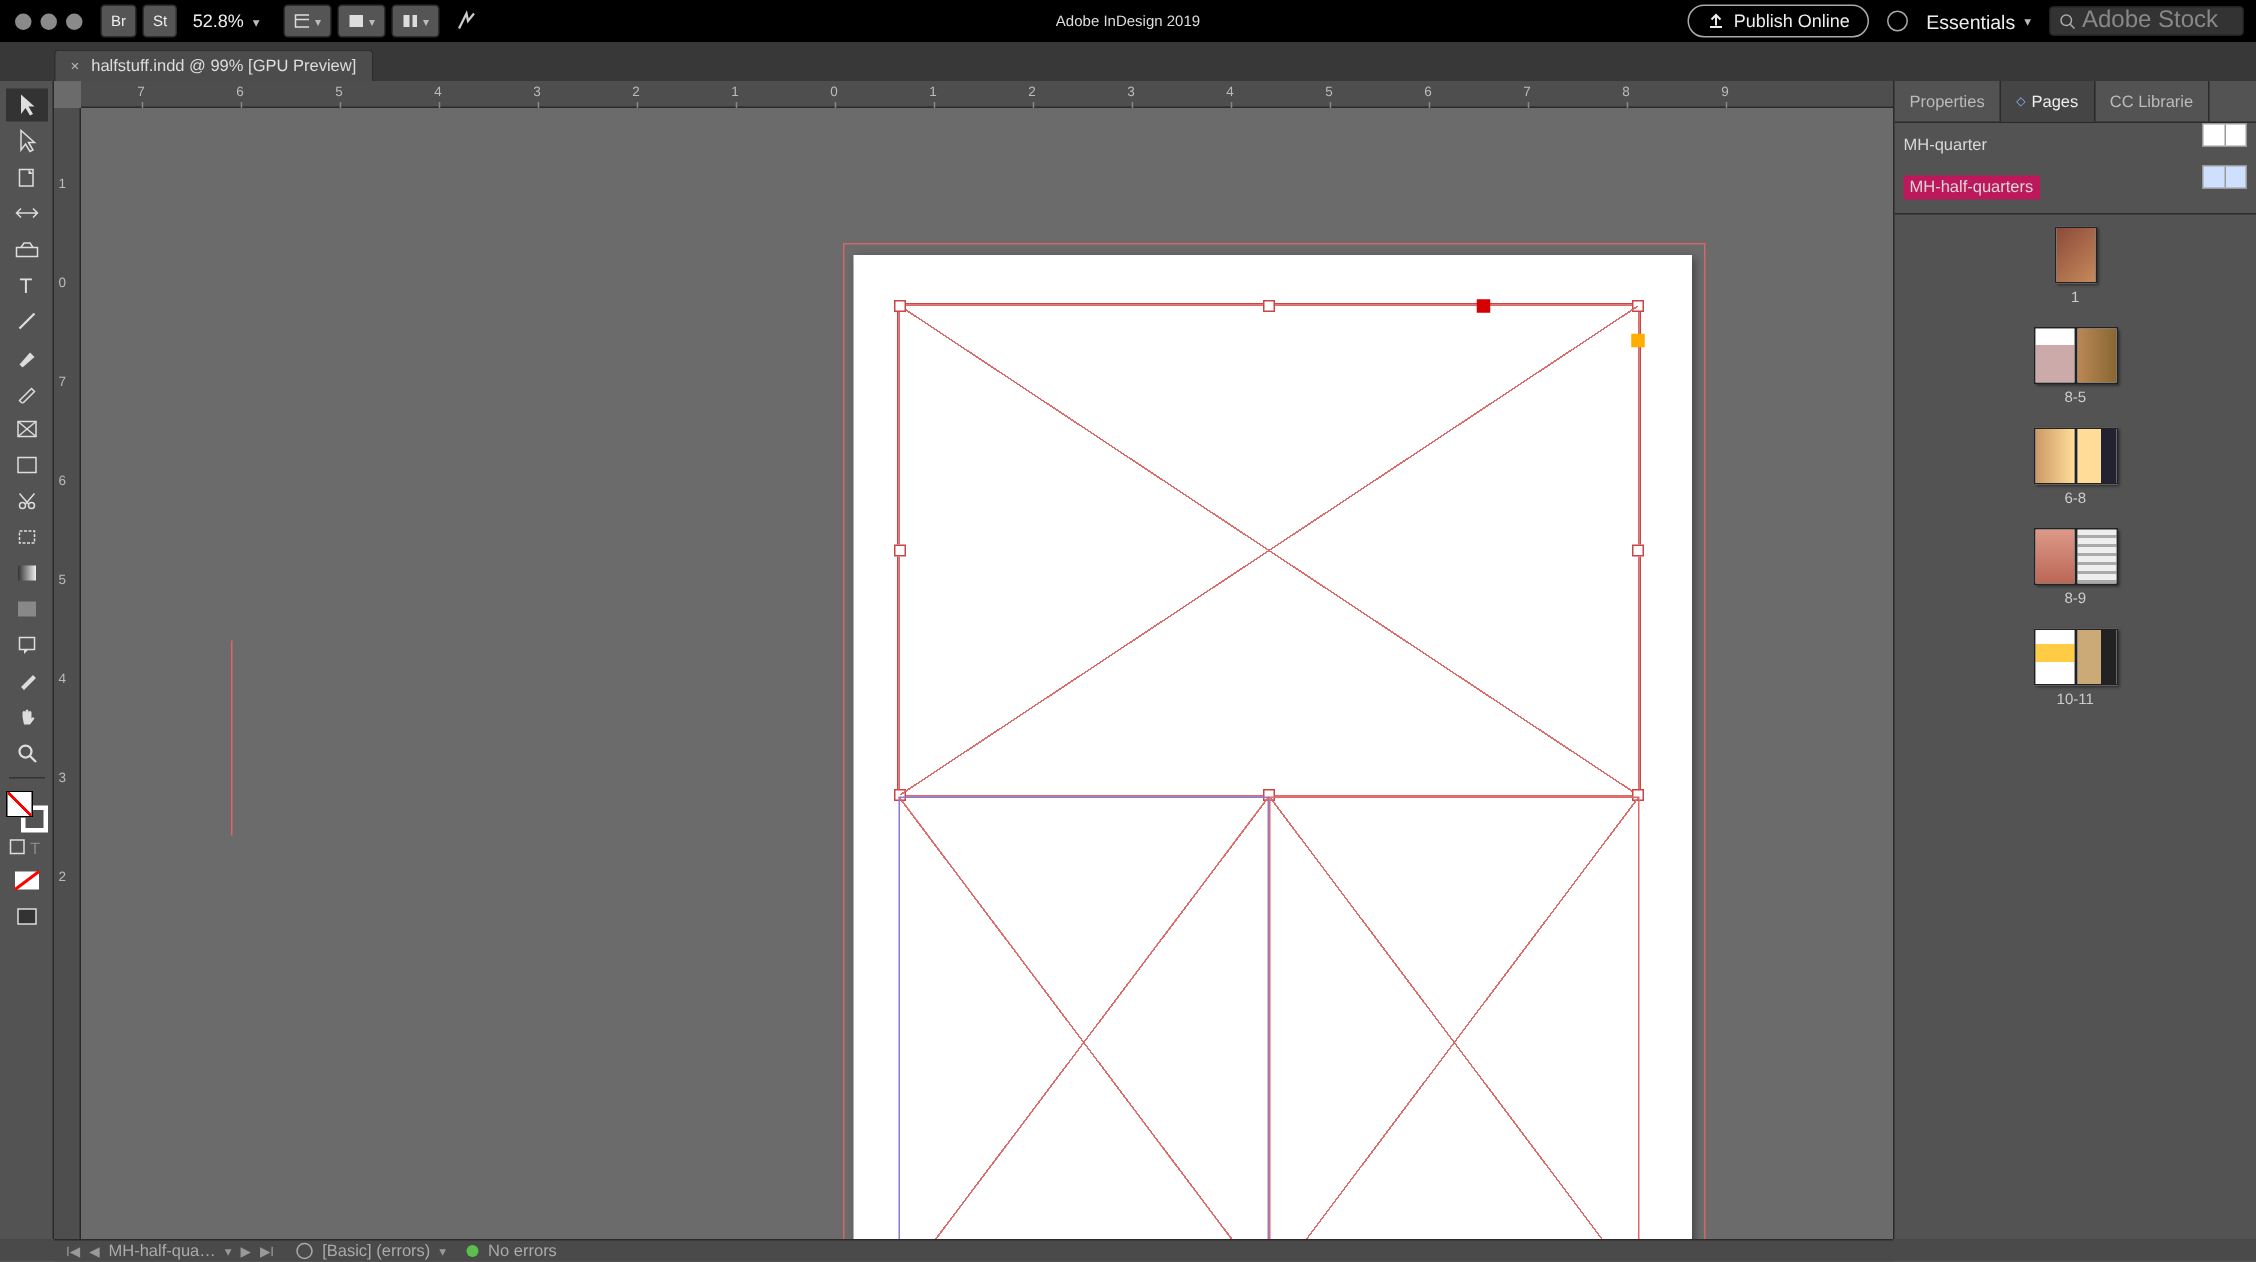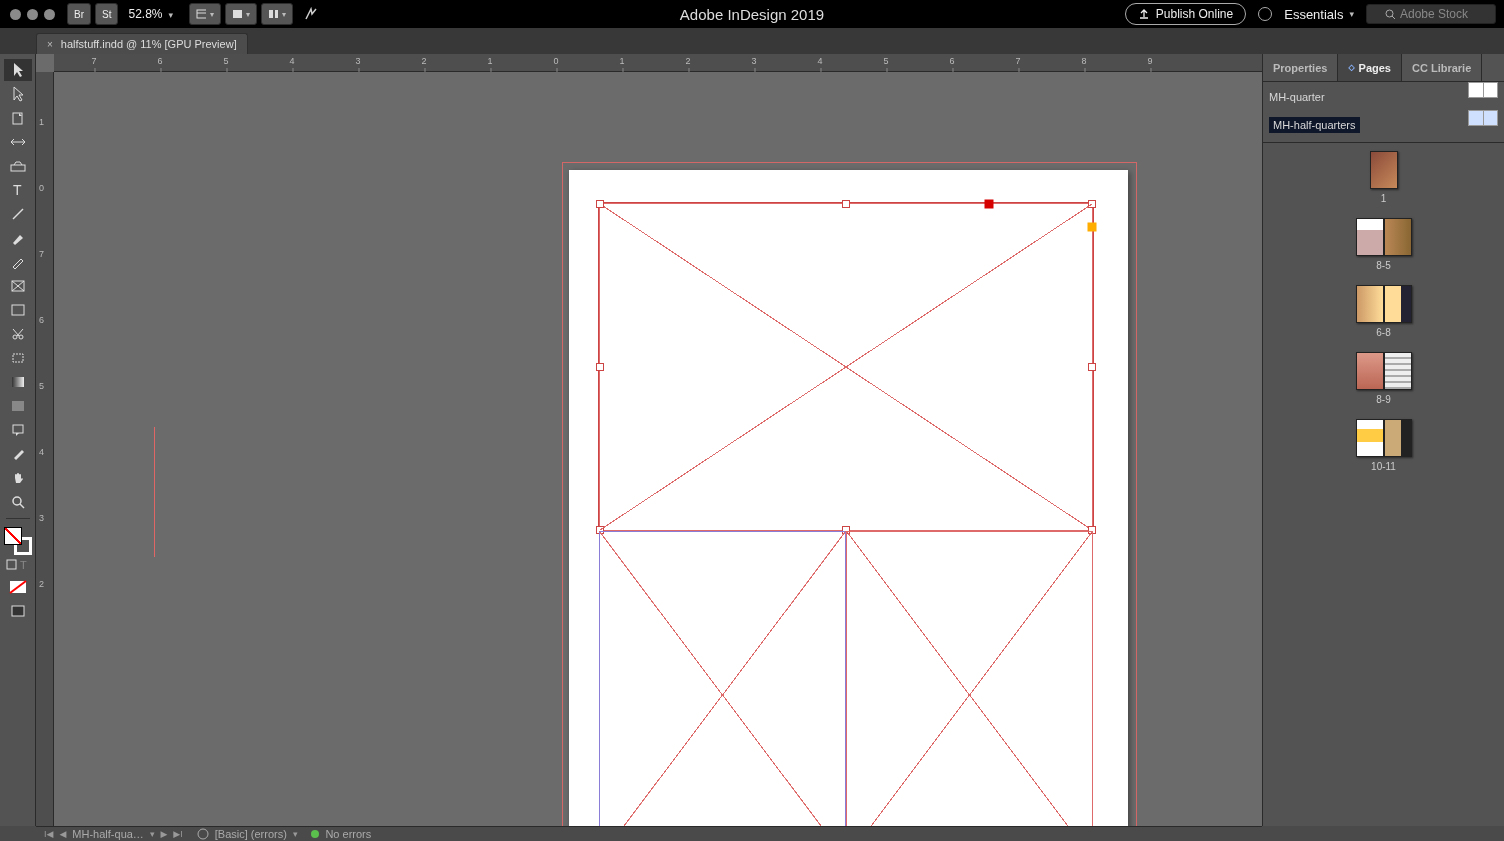--- a/index.html
+++ b/index.html
@@ -7,27 +7,27 @@
 
 
 #appbar { height: 28px; background: #000000; display: flex; align-items: center; position: relative; }
 .traffic { display: flex; gap: 6px; padding: 0 10px; }
 .traffic span { width: 11px; height: 11px; border-radius: 50%; background: #8a8a8a; display: inline-block; }
 .appbar-btn { height: 22px; margin: 0 2px; padding: 0 6px; background: #555; border: 1px solid #2e2e2e; border-radius: 3px; display: inline-flex; align-items: center; justify-content: center; font-size: 10px; color: #eee; }
 .zoom { padding: 0 14px 0 8px; color: #eee; font-size: 12px; }
 .zoom-dd::after { content: "▾"; font-size: 9px; margin-left: 6px; color: #bbb; }
 .ctrl-group { width: 32px; justify-content: center; }
 .ctrl-group::after { content: "▾"; font-size: 8px; margin-left: 4px; color: #bbb; }
-.title { position: absolute; left: 50%; transform: translateX(-50%); color: #ddd; font-size: 15px; }
+.title { position: absolute; left: 50%; transform: translateX(-50%); color: #ddd; font-size: 10px; }
 .right-cluster { margin-left: auto; display: flex; align-items: center; gap: 12px; padding-right: 8px; }
 .publish { border: 1px solid #aaa; border-radius: 14px; padding: 3px 12px; display: flex; align-items: center; gap: 6px; color: #eee; font-size: 12px; }
 .bulb { width: 14px; height: 14px; border: 1.5px solid #aaa; border-radius: 50%; position: relative; }
 .workspace { display: flex; align-items: center; gap: 6px; color: #eee; font-size: 13px; }
 .workspace::after { content: "▾"; font-size: 9px; color: #bbb; }
-.search { background: #333; border: 1px solid #222; border-radius: 3px; height: 20px; width: 130px; display: flex; align-items: center; padding: 0 18px; color: #888; font-size: 12px; gap: 4px; }
+.search { background: #333; border: 1px solid #222; border-radius: 3px; height: 20px; width: 130px; display: flex; align-items: center; padding: 0 6px; color: #888; font-size: 16px; gap: 4px; }
 .search svg { flex: none; }
 
 
 #tabbar { height: 26px; background: #383838; display: flex; align-items: flex-end; padding-left: 36px; }
 .dtab { background: #4c4c4c; border-top-left-radius: 3px; border-top-right-radius: 3px; padding: 4px 10px; display: flex; align-items: center; gap: 8px; color: #ddd; font-size: 11px; border: 1px solid #2e2e2e; border-bottom: none; }
 .dtab .x { font-size: 10px; color: #bbb; }
 
 
 #main { position: absolute; top: 54px; bottom: 15px; left: 0; right: 0; display: flex; }
 
@@ -66,21 +66,21 @@
 .handle { position: absolute; width: 8px; height: 8px; background: #fff; border: 1px solid #c44; transform: translate(-50%,-50%); }
 .h-tl{top:0;left:0}.h-tc{top:0;left:50%}.h-tr{top:0;left:100%}
 .h-ml{top:50%;left:0}.h-mr{top:50%;left:100%}
 .h-bl{top:100%;left:0}.h-bc{top:100%;left:50%}.h-br{top:100%;left:100%}
 .ref-red { position:absolute; width:9px; height:9px; background:#d60000; transform:translate(-50%,-50%); }
 .ref-yel { position:absolute; width:9px; height:9px; background:#ffae00; transform:translate(-50%,-50%); }
 
 
 #panels { width: 242px; background: #535353; border-left: 1px solid #2a2a2a; display: flex; flex-direction: column; }
 #panel-tabs { display: flex; border-bottom: 1px solid #2a2a2a; height: 28px; }
-.ptab { padding: 0 10px; display: flex; align-items: center; color: #bbb; font-size: 11px; border-right: 1px solid #2a2a2a; font-weight: bold; }
+.ptab { padding: 0 10px; display: flex; align-items: center; color: #bbb; font-size: 11px; border-right: 1px solid #2a2a2a; }
 .ptab.active { background: #454545; color: #eee; }
 .ptab.active::before { content: "◇"; font-size: 8px; margin-right: 4px; color: #8ab4ff; }
 
 #masters { border-bottom: 1px solid #2a2a2a; padding: 4px 6px 6px; }
 .master-row { display: flex; align-items: center; justify-content: space-between; height: 22px; font-size: 11px; }
 .master-thumb { width: 24px; height: 16px; border: 1px solid #999; background: #fff; }
 .master-thumb.spread { width: 30px; position: relative; }
 .master-thumb.spread::after { content: ""; position: absolute; top:0; bottom:0; left:50%; width:1px; background:#999; }
 
 #page-thumbs { flex: 1; overflow: auto; padding: 8px 0; }
@@ -153,21 +153,21 @@
           <line x1="7" y1="7" x2="10" y2="10" stroke="#aaa"></line>
         </svg>
       <span>Adobe Stock</span>
     </div>
   </div>
 </div>
 
 <div id="tabbar">
   <div class="dtab">
     <span class="x">×</span>
-    <span>halfstuff.indd @ 11% [GPU Preview]</span>
+    <span>halfstuff.indd @ 99% [GPU Preview]</span>
   </div>
 </div>
 
 <div id="main">
 
   <div id="tools">
     <div class="tool sel">
         <svg width="14" height="16">
           <path d="M3 1l0 13 3-4 3 5 2-1-3-5h4z" fill="#ddd"></path>
         </svg>
@@ -366,21 +366,21 @@
       <div class="ptab active">Pages</div>
       <div class="ptab">CC Librarie</div>
     </div>
 
     <div id="masters">
       <div class="master-row">
         <span>MH-quarter</span>
         <span class="master-thumb spread"></span>
       </div>
       <div class="master-row" style="margin-top:6px">
-        <span class="sel" style="background:#0f172a;padding:2px 4px;">MH-half-quarters</span>
+        <span class="sel" style="background:#be185d;padding:2px 4px;">MH-half-quarters</span>
         <span class="master-thumb spread" style="background:#cfe0ff"></span>
       </div>
     </div>
 
     <div id="page-thumbs">
       <div class="spread">
         <div class="pair">
             <div class="thumb single">
               <div class="deco" style="background:linear-gradient(135deg,#8a4a3a,#c78a5a)"></div>
             </div>

